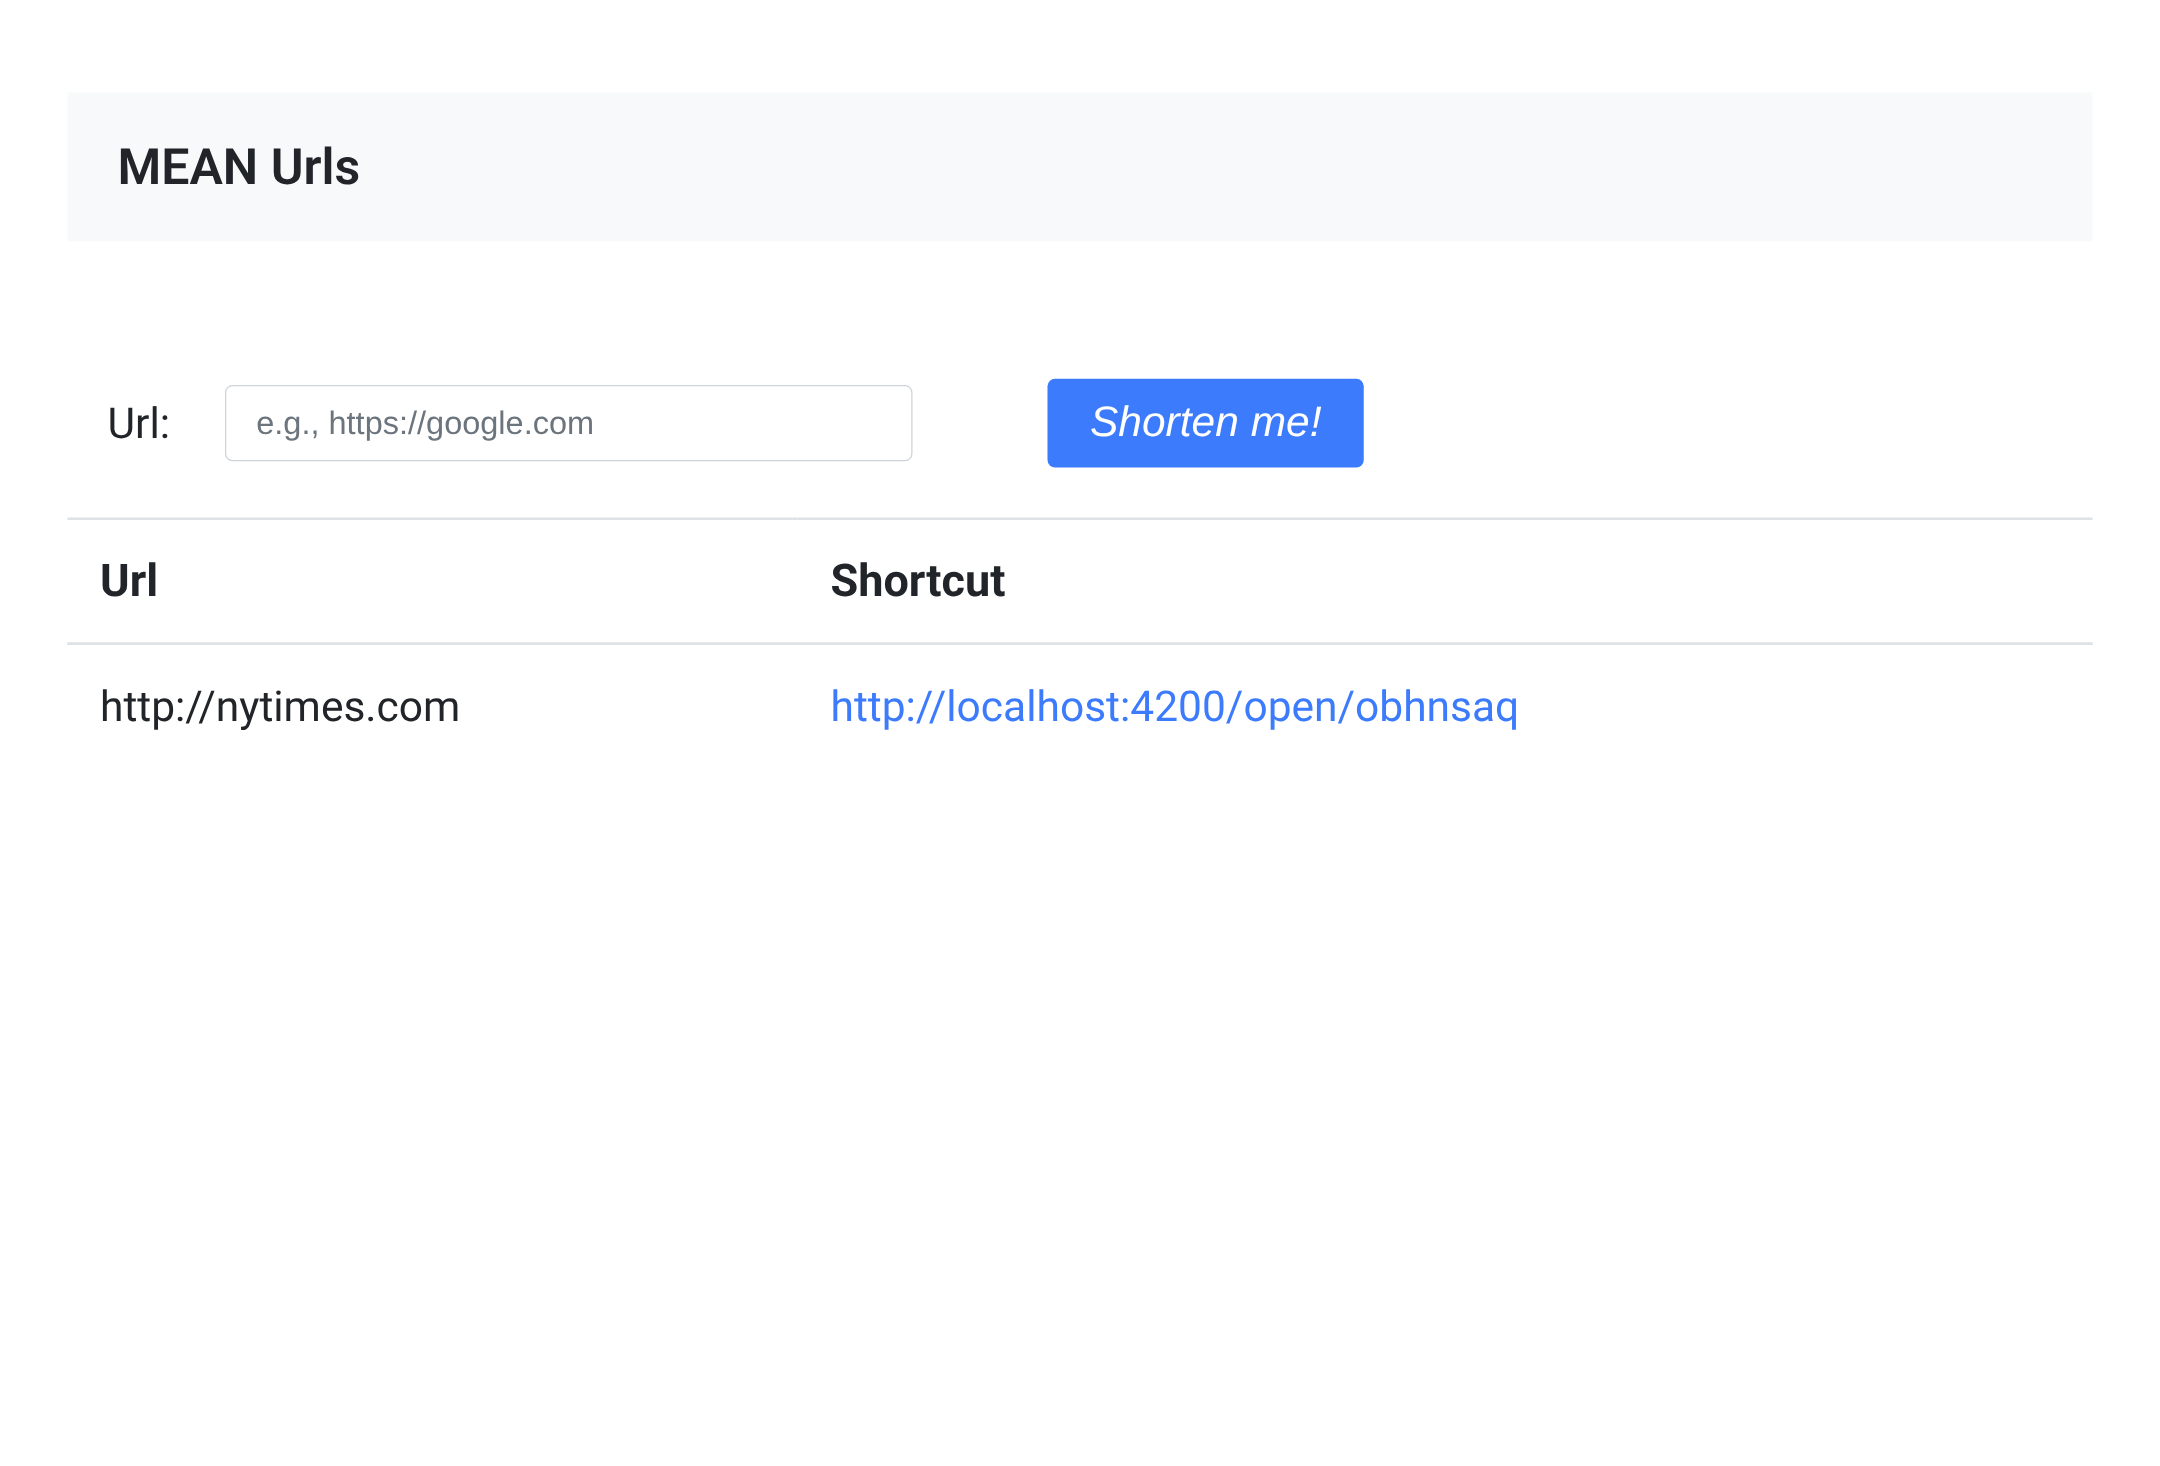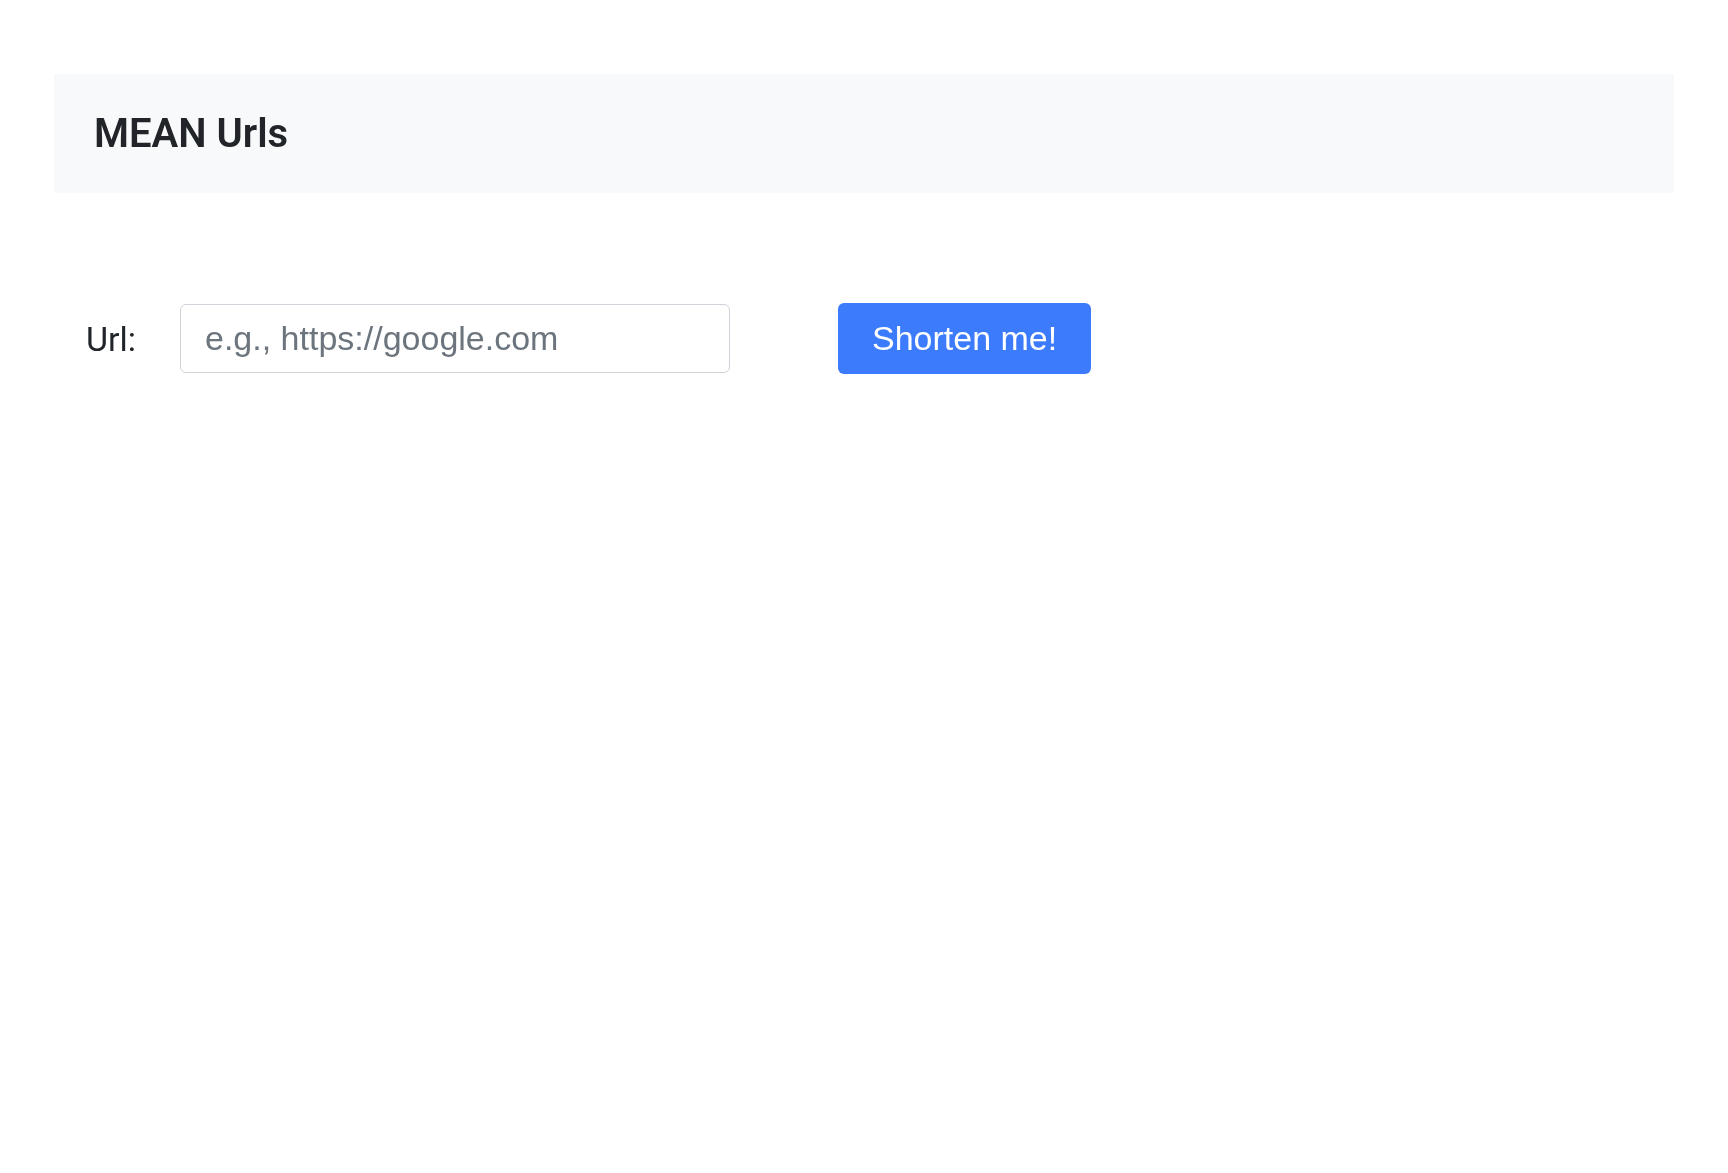--- a/index.html
+++ b/index.html
@@ -40,21 +40,21 @@
       padding: 0 32px 40px 32px;
     }
     .form-label {
       font-size: 34px;
       color: #212529;
       flex: 0 0 auto;
       min-width: 70px;
     }
     .form-input {
       flex: 1 1 auto;
-      font-size: 34px;
+      font-size: 26px;
       padding: 14px 24px;
       border: 1px solid #ced4da;
       border-radius: 6px;
       color: #000000;
       background: #fff;
       max-width: 550px;
     }
     .form-input::placeholder {
       color: #6c757d;
       opacity: 1;
@@ -65,20 +65,21 @@
     }
     .btn-primary {
       flex: 0 0 auto;
       background: #3d7bfd;
       color: #ffffff;
       border: none;
       border-radius: 6px;
       font-size: 34px;
       padding: 16px 34px;
       cursor: pointer;
+      font-style: italic;
     }
     .table {
       width: 100%;
       border-collapse: collapse;
       margin-top: 0;
     }
     .table thead th {
       text-align: left;
       font-size: 36px;
       font-weight: 700;
@@ -109,14 +110,30 @@
 <div class="content">
 
 
   <div class="form-row">
     <label class="form-label">Url:</label>
     <input type="text" class="form-input" placeholder="e.g., https://google.com" style="">
     <div class="form-spacer"></div>
     <button class="btn-primary">Shorten me!</button>
   </div>
 
+  <table class="table">
+    <thead>
+      <tr>
+        <th>Url</th>
+        <th>Shortcut</th>
+      </tr>
+    </thead>
+    <tbody>
+      <tr>
+        <td>http://nytimes.com</td>
+        <td>
+          <a class="link">http://localhost:4200/open/obhnsaq</a>
+        </td>
+      </tr>
+    </tbody>
+  </table>
 
 </div>
 
 </body></html>

